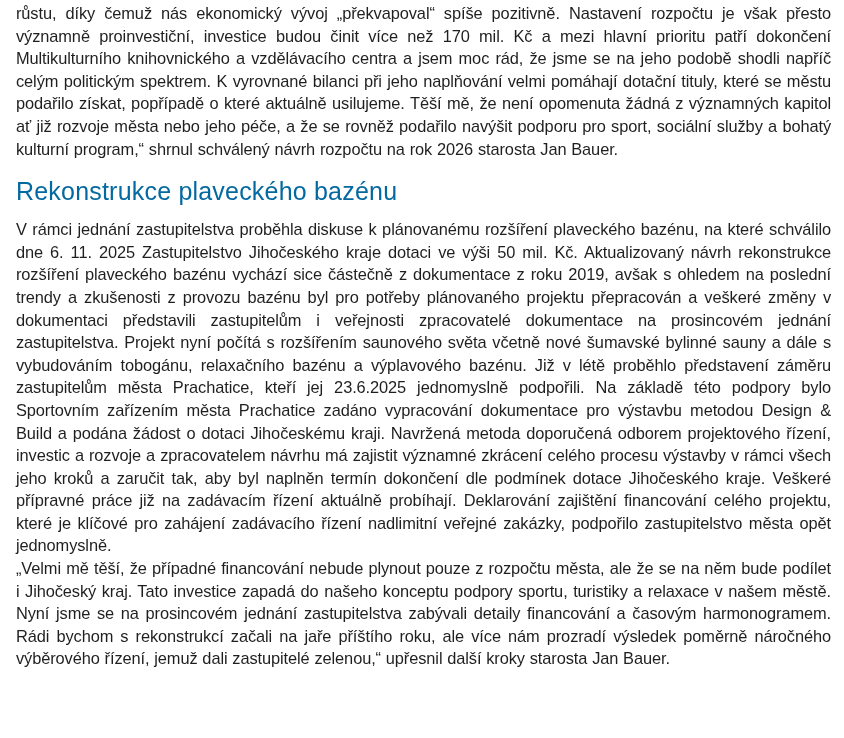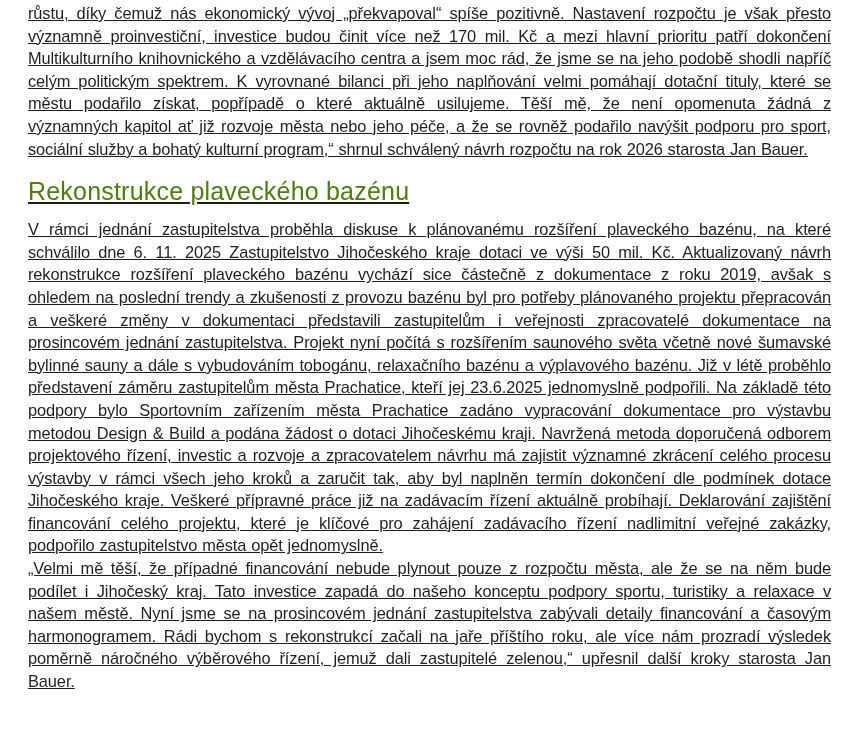--- a/index.html
+++ b/index.html
@@ -12,39 +12,38 @@
     height: 738px;
     overflow: hidden;
     font-family: "Liberation Sans", sans-serif;
     color: #1f1f1f;
     -webkit-font-smoothing: antialiased;
   }
   .page {
     box-sizing: border-box;
     width: 844px;
     height: 622px;
-    padding: 2px 13px 0 28px;
+    padding: 2px 13px 0 16px;
     background: #ffffff;
-    text-decoration: underline;
   }
   .body-text {
     margin: 0;
     font-size: 16.4px;
     line-height: 22.6px;
     text-align: justify;
     text-justify: inter-word;
     letter-spacing: -0.1px;
     word-spacing: 0.4px;
   }
   .section-heading {
     margin: 16px 0 12px 0;
     font-size: 25px;
     line-height: 30px;
     font-weight: 400;
-    color: #4d7c0f;
+    color: #0369a1;
     letter-spacing: 0.2px;
   }
 </style>
 </head>
 <body>
 
 <main class="page">
   <p class="body-text">růstu, díky čemuž nás ekonomický vývoj „překvapoval“ spíše pozitivně. Nastavení rozpočtu je však přesto významně proinvestiční, investice budou činit více než 170 mil. Kč a mezi hlavní prioritu patří dokončení Multikulturního knihovnického a vzdělávacího centra a jsem moc rád, že jsme se na jeho podobě shodli napříč celým politickým spektrem. K vyrovnané bilanci při jeho naplňování velmi pomáhají dotační tituly, které se městu podařilo získat, popřípadě o které aktuálně usilujeme. Těší mě, že není opomenuta žádná z významných kapitol ať již rozvoje města nebo jeho péče, a že se rovněž podařilo navýšit podporu pro sport, sociální služby a bohatý kulturní program,“ shrnul schválený návrh rozpočtu na rok 2026 starosta Jan Bauer.</p>
 
   <h1 class="section-heading">Rekonstrukce plaveckého bazénu</h1>

